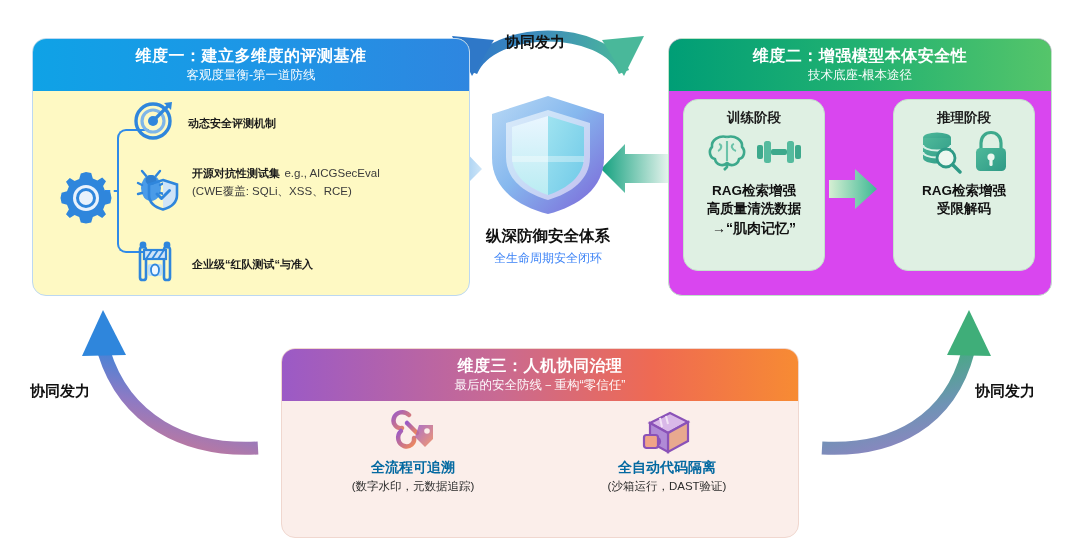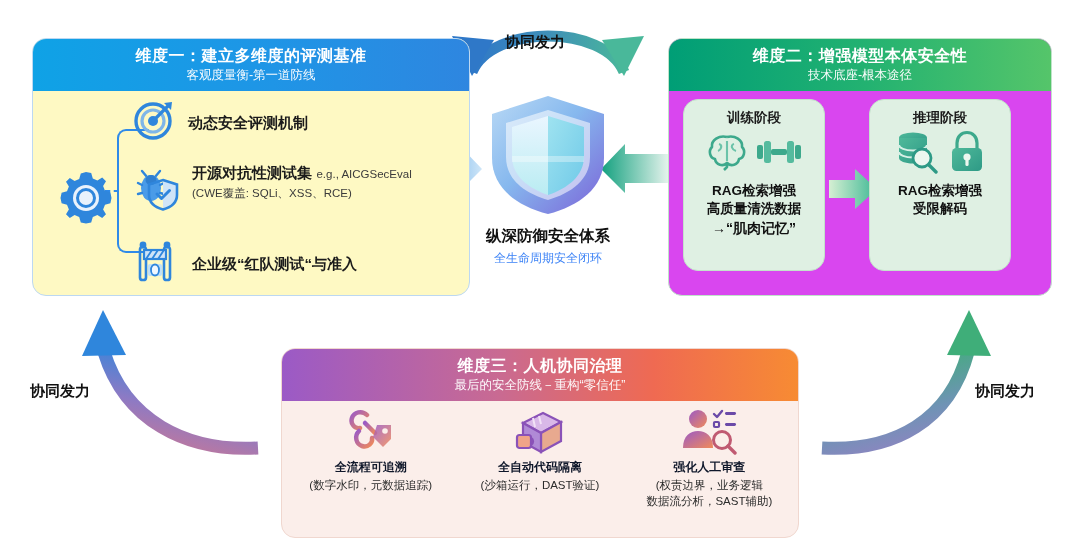--- a/index.html
+++ b/index.html
@@ -40,21 +40,21 @@
   }
   .bracket-stub {
     position: absolute; left: 72px; top: 99px; width: 14px; height: 0;
     border-top: 2.2px dashed #2f8ae8;
   }
   .gear-wrap { position: absolute; left: 24px; top: 78px; }
 
   .row { position: absolute; display: flex; align-items: flex-start; gap: 13px; }
   .row .ic { flex: 0 0 auto; }
   .row .tx .hd {
-    font-size: 15px; font-weight: bold; color: #1b1b1b; line-height: 1.3;
+    font-size: 11px; font-weight: bold; color: #1b1b1b; line-height: 1.3;
     white-space: nowrap;
   }
   .row .tx .sub {
     font-size: 11.5px; color: #3b3b3b; line-height: 1.32; margin-top: 1px;
     white-space: nowrap;
     text-align: right;
   }
   #r1 { left: 100px; top: 8px;  align-items: center; }
   #r2 { left: 100px; top: 72px; }
   #r3 { left: 100px; top: 148px; align-items: center; }
@@ -66,21 +66,21 @@
   }
   #p2 .panel-hd { background: linear-gradient(90deg,#009e76 0%,#23b271 52%,#55c56a 100%); }
   #p2-body { position: relative; height: 197px; padding: 10px 12px; }
 
   .stage-box {
     position: absolute; top: 8px; width: 142px; height: 172px;
     background: #dff0e3; border: 1.4px solid #c3e2cb; border-radius: 15px;
     display: flex; flex-direction: column; align-items: center; padding-top: 9px;
   }
   #sb-train { left: 14px; }
-  #sb-infer { left: 200px; }
+  #sb-infer { left: 224px; }
   .stage-box .st {
     font-size: 13.5px; font-weight: bold; color: #1b1b1b; margin-bottom: 3px;
   }
   .stage-box .icons { display: flex; align-items: center; gap: 9px; height: 48px; }
   .stage-box .desc {
     font-size: 13.5px; font-weight: bold; color: #111; text-align: center;
     line-height: 1.35; margin-top: 4px;
   }
   .stage-box .desc .sm { font-size: 14px; }
 
@@ -89,21 +89,21 @@
   
   #p3 {
     left: 281px; top: 348px; width: 518px; height: 190px;
     background: #fbeeea; border: 1.6px solid #f0d7cf;
   }
   #p3 .panel-hd { background: linear-gradient(90deg,#9b5ac6 0%,#c96a92 42%,#ef6a52 72%,#f78b33 100%); }
   #p3-body { display: flex; height: 129px; padding: 6px 4px 0; }
   .gcol { flex: 1; display: flex; flex-direction: column; align-items: center; }
   .gcol .gic { height: 50px; display: flex; align-items: center; }
   .gcol .gt {
-    font-size: 12px; font-weight: bold; color: #0f172a; margin-top: 2px;
+    font-size: 14px; font-weight: bold; color: #0369a1; margin-top: 2px;
     white-space: nowrap;
   }
   .gcol .gs {
     font-size: 11.5px; color: #2c2c2c; text-align: center; line-height: 1.35;
     margin-top: 2px; white-space: nowrap;
   }
 
   
   #center { position: absolute; left: 478px; top: 92px; width: 140px; text-align: center; }
   #center .ct1 { font-size: 15.5px; font-weight: bold; color: #111; margin-top: 4px; white-space: nowrap; }
@@ -392,34 +392,17 @@
             <path d="M10,14 L28,24 L28,43 L10,33 Z" fill="#b08ad6" stroke="#8a52b8" stroke-width="2.2"></path>
             <path d="M20,9 L22,18 M26,7 L28,15" stroke="#f2e2f6" stroke-width="2"></path>
             <rect x="4" y="26" width="14" height="13" rx="2.5" fill="#f0a488" stroke="#8a52b8" stroke-width="2.2"></rect>
             <path d="M18,29 a4,4 0 0 1 0,7" fill="none" stroke="#8a52b8" stroke-width="2.2"></path>
           </svg>
         </span>
         <span class="gt">全自动代码隔离</span>
         <span class="gs">(沙箱运行，DAST验证)</span>
       </div>
 
-      <div class="gcol">
-        <span class="gic">
-          <svg width="56" height="48" viewBox="0 0 56 48">
-            <circle cx="17" cy="11" r="9" fill="url(#gPurpOr)"></circle>
-            <path d="M2,40 C2,28 9,23 17,23 C25,23 32,28 32,40 Z" fill="url(#gPurpOr)"></path>
-            <path d="M33,6 l3,3 l5,-6" fill="none" stroke="#6b4aa8" stroke-width="2.4" stroke-linecap="round" stroke-linejoin="round"></path>
-            <rect x="44" y="4" width="11" height="3" rx="1.4" fill="#6b4aa8"></rect>
-            <rect x="33" y="14" width="5" height="5" rx="1" fill="none" stroke="#6b4aa8" stroke-width="2.2"></rect>
-            <rect x="44" y="15" width="11" height="3" rx="1.4" fill="#6b4aa8"></rect>
-            <circle cx="41" cy="32" r="8.5" fill="none" stroke="#c05a72" stroke-width="3"></circle>
-            <path d="M47,38 L54,45" stroke="#c05a72" stroke-width="3.4" stroke-linecap="round"></path>
-          </svg>
-        </span>
-        <span class="gt">强化人工审查</span>
-        <span class="gs">(权责边界，业务逻辑</span>
-        <span class="gs" style="margin-top:0">数据流分析，SAST辅助)</span>
-      </div>
 
     </div>
   </div>
 
 </div>
 
 </body></html>

